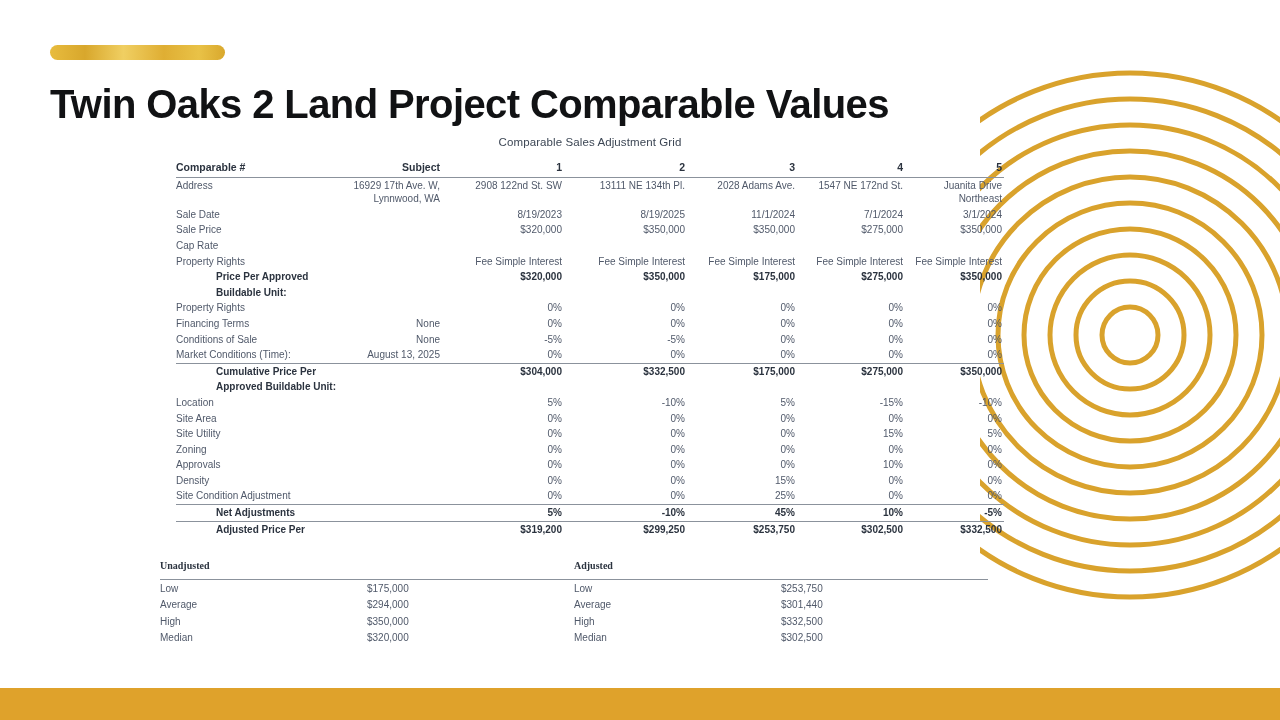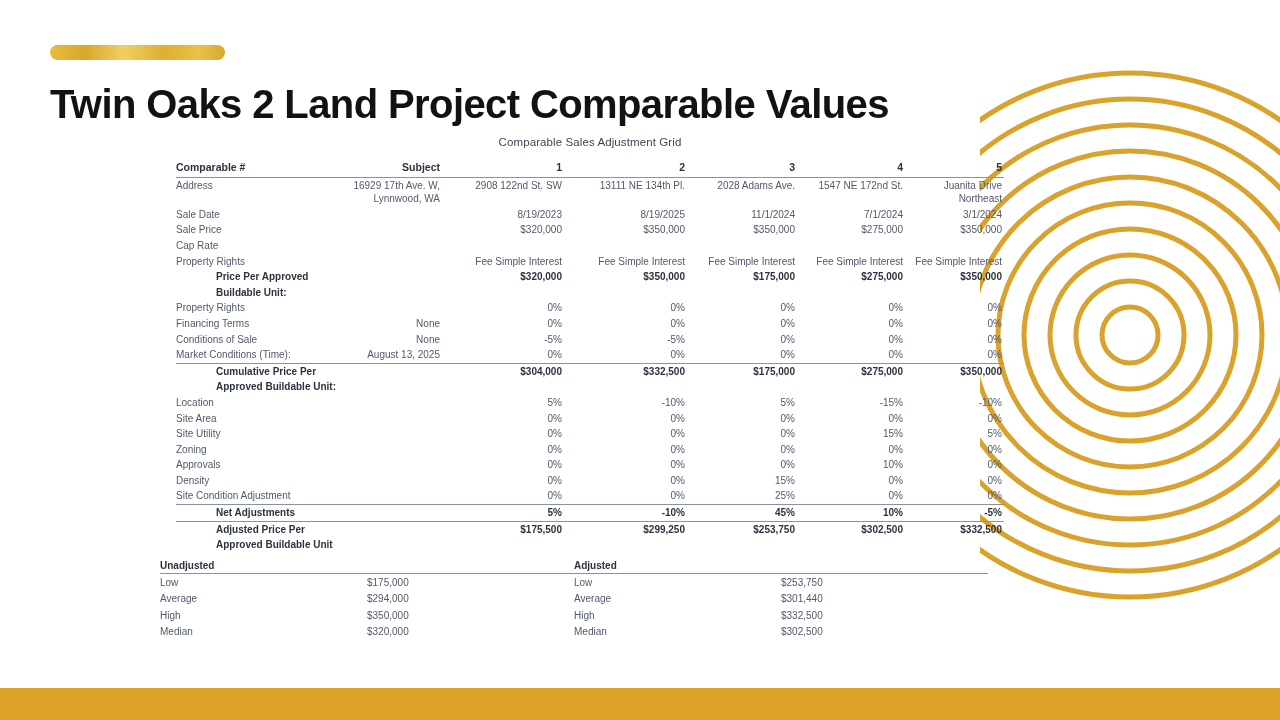--- a/index.html
+++ b/index.html
@@ -73,21 +73,21 @@
 
   
   #summary{
     position:absolute;left:160px;top:560px;width:828px;
     display:flex;gap:0;
     font-size:10px;color:#50596a;
   }
   .sumcol{width:414px;}
   .sumhead{
     font-weight:700;color:#2b333f;font-size:10px;
-    padding-bottom:2px;border-bottom:1.1px solid #8b929c;
+    padding-bottom:8px;border-bottom:1.1px solid #8b929c;font-family:Liberation Serif, serif;
   }
   table.sumtab{width:100%;border-collapse:collapse;font-size:10px;table-layout:fixed;}
   table.sumtab td{padding:1.5px 0;line-height:13.6px;white-space:nowrap;}
   table.sumtab td.k{width:120px;text-align:left;}
   table.sumtab td.v{width:120px;text-align:left;}
 
   
   #footer-bar{
     position:absolute;left:0;bottom:0;width:1280px;height:32px;
     background:#dfa22b;
@@ -361,35 +361,26 @@
         <td class="num">5%</td>
         <td class="num">-10%</td>
         <td class="num">45%</td>
         <td class="num">10%</td>
         <td class="num">-5%</td>
       </tr>
 
       <tr class="bold">
         <td class="lbl">Adjusted Price Per</td>
         <td class="num"></td>
-        <td class="num">$175,500</td>
+        <td class="num">$319,200</td>
         <td class="num">$299,250</td>
         <td class="num">$253,750</td>
         <td class="num">$302,500</td>
         <td class="num">$332,500</td>
       </tr>
-      <tr class="bold">
-        <td class="lbl">Approved Buildable Unit</td>
-        <td class="num"></td>
-        <td class="num"></td>
-        <td class="num"></td>
-        <td class="num"></td>
-        <td class="num"></td>
-        <td class="num"></td>
-      </tr>
 
     </tbody>
   </table>
 </div>
 
 <div id="summary">
 
   <div class="sumcol">
     <div class="sumhead">Unadjusted</div>
     <table class="sumtab">

